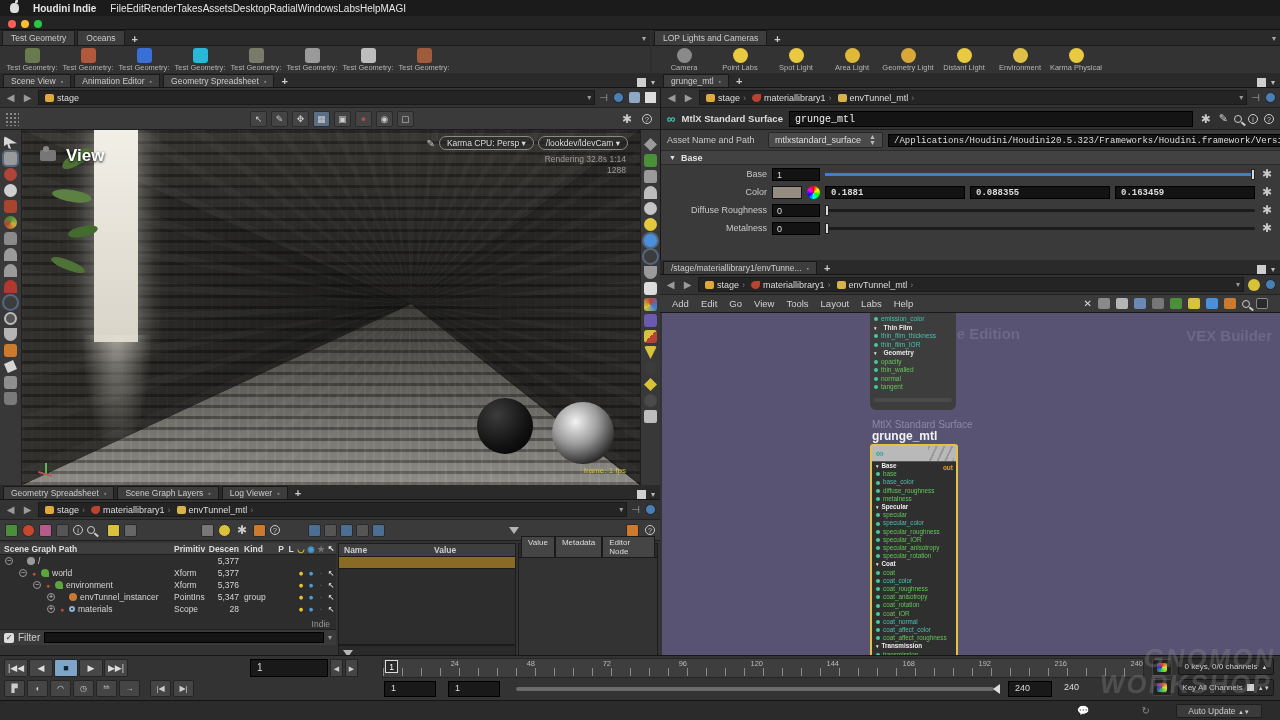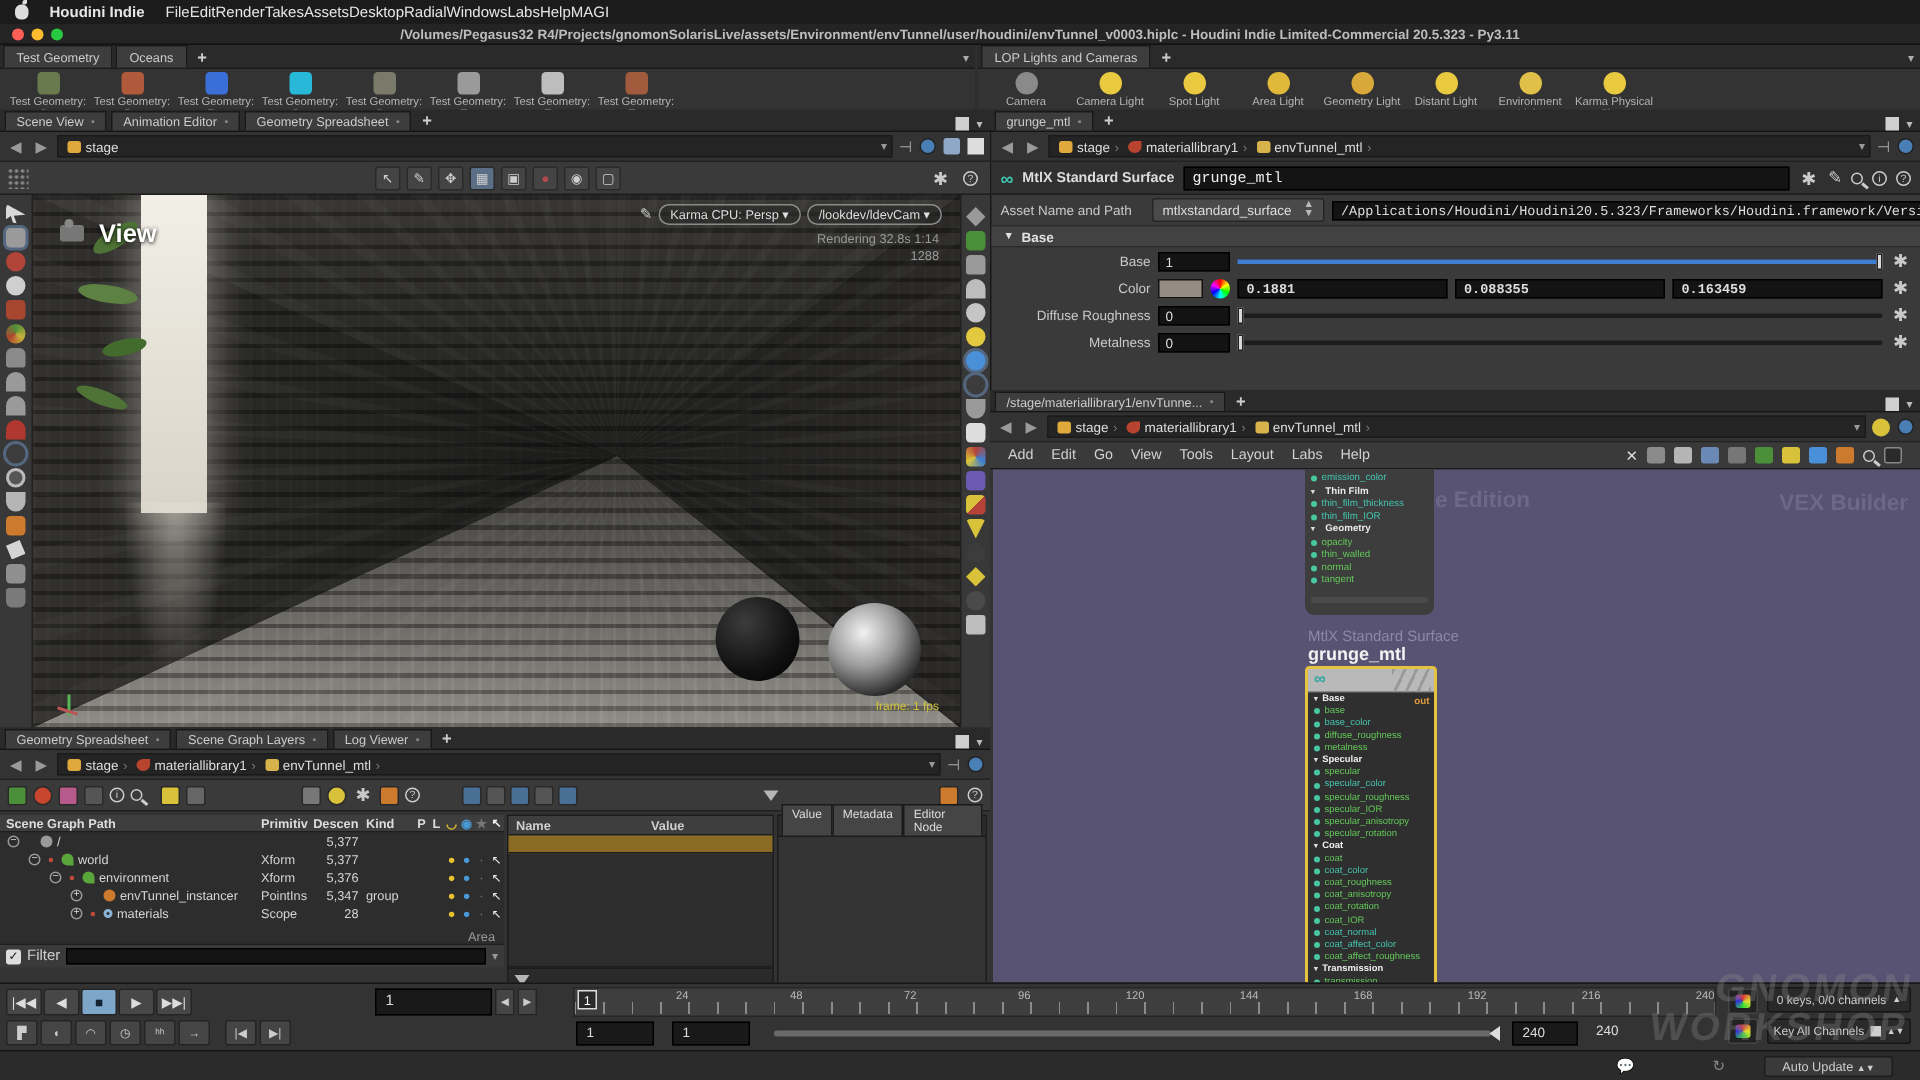--- a/index.html
+++ b/index.html
@@ -204,21 +204,20 @@
   <div id="menubar" class="abs">
     <span class="apple"></span>
     <span class="app">Houdini Indie</span>
     <span><span>File</span><span>Edit</span><span>Render</span><span>Takes</span><span>Assets</span><span>Desktop</span><span>Radial</span><span>Windows</span><span>Labs</span><span>Help</span><span>MAGI</span></span>
   </div>
 
   <div id="titlebar" class="abs">
     <span style="position:absolute;left:8px;top:3px;">
       <span class="tl" style="background:#ff5f57"></span><span class="tl" style="background:#febc2e"></span><span class="tl" style="background:#28c840"></span>
     </span>
-    <div id="title-text">/Volumes/Pegasus32 R4/Projects/gnomonSolarisLive/assets/Environment/envTunnel/user/houdini/envTunnel_v0003.hiplc - Houdini Indie Limited-Commercial 20.5.323 - Py3.11</div>
   </div>
 
   <div id="shelfL" class="abs">
     <div class="shelf-tabs">
       <span style="display:flex;">
           <span class="shelf-tab">Test Geometry</span>
           <span class="shelf-tab">Oceans</span>
         </span>
       <span class="plus">+</span>
       <span class="caretR">▾</span>
@@ -287,21 +286,21 @@
     <div class="tool">
         <div class="ti">
             <div style="width: 100%; height: 100%; border-radius: 50%; background: rgb(138, 138, 138);" class="tool-color"></div>
           </div>
         <span>Camera</span>
       </div>
         <div class="tool">
         <div class="ti">
             <div style="width: 100%; height: 100%; border-radius: 50%; background: rgb(232, 201, 63);" class="tool-color"></div>
           </div>
-        <span>Camera Light</span>
+        <span>Point Labs</span>
       </div>
         <div class="tool">
         <div class="ti">
             <div style="width: 100%; height: 100%; border-radius: 50%; background: rgb(232, 201, 63);" class="tool-color"></div>
           </div>
         <span>Spot Light</span>
       </div>
         <div class="tool">
         <div class="ti">
             <div style="width: 100%; height: 100%; border-radius: 50%; background: rgb(224, 185, 58);" class="tool-color"></div>
@@ -950,21 +949,21 @@
           <div class="c-desc">28</div>
           <div class="c-kind"></div>
           <div class="c-f"></div>
             <div class="c-f"></div>
           <div class="c-f pow">●</div>
           <div class="c-f eye">●</div>
           <div class="c-f star">·</div>
           <div class="c-f cur">↖</div>
         </div>
         </div>
-      <div id="indie-tag">Area</div>
+      <div id="indie-tag">Indie</div>
     </div>
     <div id="filter-row">
       <span class="chk">✓</span>
       <span>Filter</span>
       <span id="filter-input"></span>
       <span style="color:#999;font-size:8px;">▾</span>
     </div>
     <div id="nvtable">
       <div class="nvhead">
           <div class="nv-n">Name</div>

